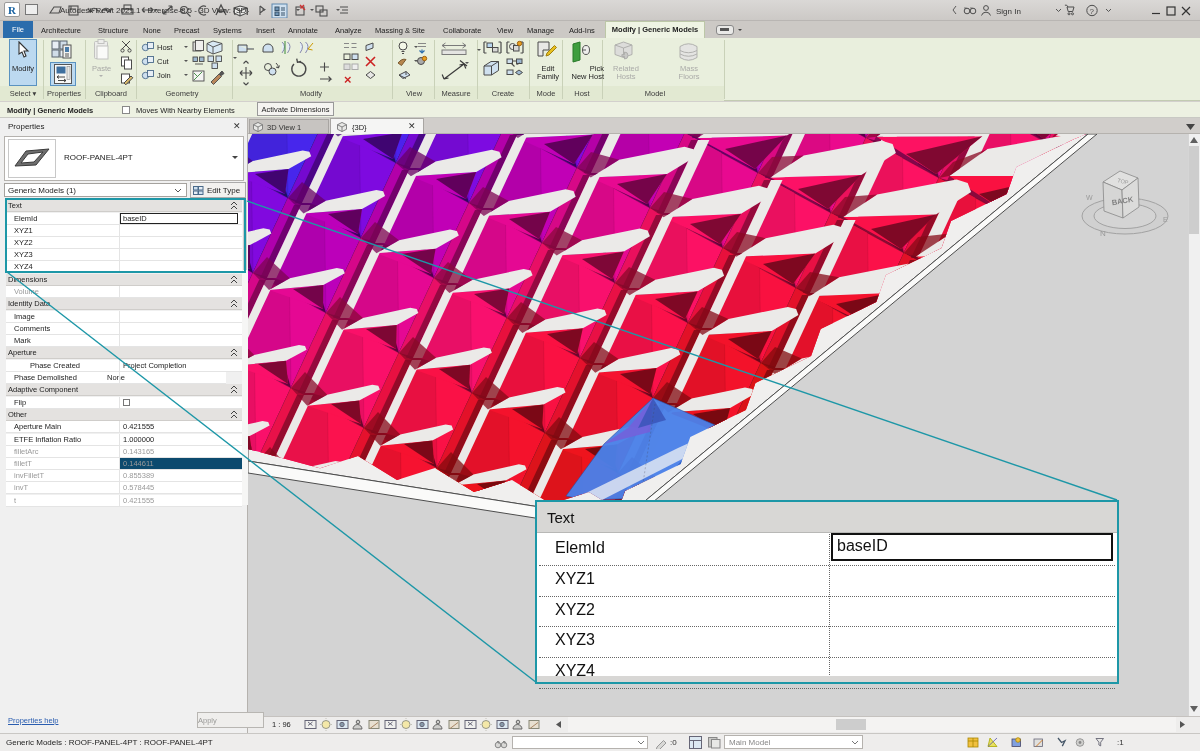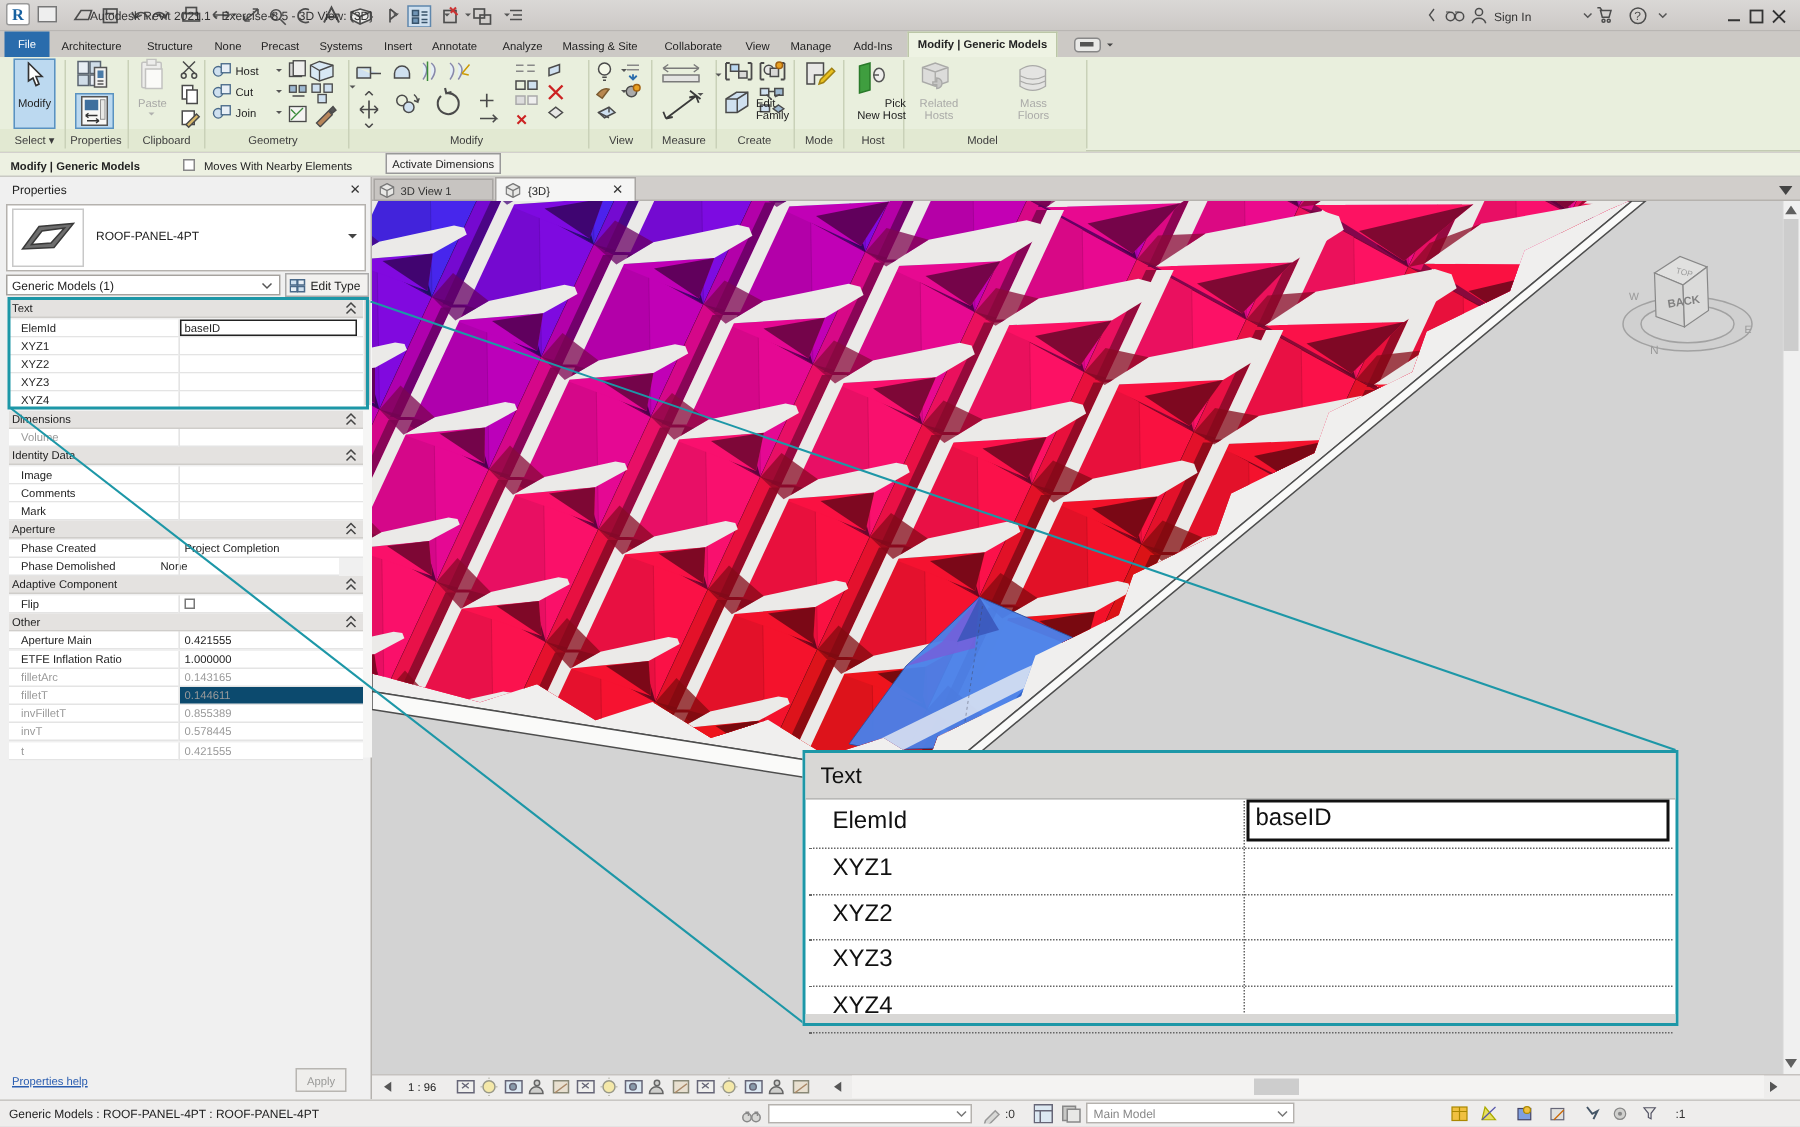--- a/index.html
+++ b/index.html
@@ -1458,21 +1458,21 @@
         <rect x="25" y="30" width="6" height="4.5" fill="#cfe0ef"></rect>
         <path d="M37 30 l3.5 2.5 -3.5 2.5 -3.5 -2.5 Z" fill="#9db8d0"></path>
       </g>
     </svg>
 <svg style="position:absolute;left:536px;top:41px" width="22" height="23" viewBox="0 0 22 23" xmlns="http://www.w3.org/2000/svg">
       <g stroke="#4a4a4a" fill="#e8e8e6" stroke-width="1">
         <path d="M2 1 h11 v8 h-6 v6 h-5 Z"></path>
         <path d="M11 12 l7.5 -7.5 2 2 -7.5 7.5 -3 1 Z" fill="#e8c020" stroke="#a08010"></path>
       </g>
     </svg>
-<div style="position:absolute;left:504px;top:65px;width:32px;text-align:left;font:7.5px 'Liberation Sans',sans-serif;color:#222;line-height:8px">Edit<br>Family</div>
+<div style="position:absolute;left:532px;top:65px;width:32px;text-align:center;font:7.5px 'Liberation Sans',sans-serif;color:#222;line-height:8px">Edit<br>Family</div>
 <svg style="position:absolute;left:571px;top:41px" width="23" height="23" viewBox="0 0 23 23" xmlns="http://www.w3.org/2000/svg">
       <path d="M2 3 L9 1 V19 L2 21 Z" fill="#3f9e3f" stroke="#2a7a2a"></path>
       <ellipse cx="15" cy="9" rx="3.5" ry="4.5" fill="#eeeeec" stroke="#555"></ellipse>
       <path d="M11 9 h4" stroke="#555"></path>
     </svg>
 <div style="position:absolute;left:562px;top:65px;width:42px;text-align:right;font:7.5px 'Liberation Sans',sans-serif;color:#222;line-height:8px">Pick<br>New Host</div>
 <svg style="position:absolute;left:612px;top:41px" width="25" height="23" viewBox="0 0 25 23" xmlns="http://www.w3.org/2000/svg">
       <g stroke="#aaaaa8" fill="#dcdcda" stroke-width="0.9">
         <path d="M3 4 l8.5 -3 8.5 3 v9.5 l-8.5 3 -8.5 -3 Z"></path>
         <path d="M3 4 l8.5 3 8.5 -3 M11.5 7 v9.5"></path>
@@ -1553,21 +1553,21 @@
 <div style="position:absolute;left:6px;top:322.9px;width:113px;height:12px;background:#fff;border-bottom:1px solid #e4e4e4;font:7.5px/12px 'Liberation Sans',sans-serif;color:#222;padding-left:8px;white-space:nowrap;overflow:hidden">Comments</div>
 <div style="position:absolute;left:120px;top:322.9px;width:122px;height:12px;background:#fff;border-bottom:1px solid #e4e4e4;font:7.5px/12px 'Liberation Sans',sans-serif;color:#222;padding-left:3px"></div>
 <div style="position:absolute;left:119px;top:322.9px;width:1px;height:12px;background:#e4e4e4"></div>
 <div style="position:absolute;left:6px;top:335.1px;width:113px;height:12px;background:#fff;border-bottom:1px solid #e4e4e4;font:7.5px/12px 'Liberation Sans',sans-serif;color:#222;padding-left:8px;white-space:nowrap;overflow:hidden">Mark</div>
 <div style="position:absolute;left:120px;top:335.1px;width:122px;height:12px;background:#fff;border-bottom:1px solid #e4e4e4;font:7.5px/12px 'Liberation Sans',sans-serif;color:#222;padding-left:3px"></div>
 <div style="position:absolute;left:119px;top:335.1px;width:1px;height:12px;background:#e4e4e4"></div>
 <div style="position:absolute;left:6px;top:347.3px;width:236px;height:12px;background:#e4e2e0;border-bottom:1px solid #cfcdca;font:7.5px/12px 'Liberation Sans',sans-serif;color:#222;padding-left:2px">Aperture</div>
 <svg style="position:absolute;left:230px;top:348.3px" width="8" height="9" viewBox="0 0 8 9">
       <path d="M1 4 l3 -3 3 3 M1 8 l3 -3 3 3" stroke="#444" fill="none"></path>
     </svg>
-<div style="position:absolute;left:6px;top:359.8px;width:113px;height:12px;background:#fff;border-bottom:1px solid #e4e4e4;font:7.5px/12px 'Liberation Sans',sans-serif;color:#222;padding-left:8px;white-space:nowrap;overflow:hidden">Phase Created</div>
+<div style="position:absolute;left:6px;top:359.8px;width:113px;height:12px;background:#fff;border-bottom:1px solid #e4e4e4;font:7.5px/12px 'Liberation Sans',sans-serif;color:#222;padding-left:24px;white-space:nowrap;overflow:hidden">Phase Created</div>
 <div style="position:absolute;left:120px;top:359.8px;width:122px;height:12px;background:#fff;border-bottom:1px solid #e4e4e4;font:7.5px/12px 'Liberation Sans',sans-serif;color:#222;padding-left:3px">Project Completion</div>
 <div style="position:absolute;left:119px;top:359.8px;width:1px;height:12px;background:#e4e4e4"></div>
 <div style="position:absolute;left:6px;top:372.0px;width:113px;height:12px;background:#fff;border-bottom:1px solid #e4e4e4;font:7.5px/12px 'Liberation Sans',sans-serif;color:#222;padding-left:8px;white-space:nowrap;overflow:hidden">Phase Demolished</div>
 <div style="position:absolute;left:104px;top:372.0px;width:122px;height:12px;background:#fff;border-bottom:1px solid #e4e4e4;font:7.5px/12px 'Liberation Sans',sans-serif;color:#222;padding-left:3px">None</div>
 <div style="position:absolute;left:119px;top:372.0px;width:1px;height:12px;background:#e4e4e4"></div>
 <div style="position:absolute;left:6px;top:384.2px;width:236px;height:12px;background:#e4e2e0;border-bottom:1px solid #cfcdca;font:7.5px/12px 'Liberation Sans',sans-serif;color:#222;padding-left:2px">Adaptive Component</div>
 <svg style="position:absolute;left:230px;top:385.2px" width="8" height="9" viewBox="0 0 8 9">
       <path d="M1 4 l3 -3 3 3 M1 8 l3 -3 3 3" stroke="#444" fill="none"></path>
     </svg>
 <div style="position:absolute;left:6px;top:396.7px;width:113px;height:12px;background:#fff;border-bottom:1px solid #e4e4e4;font:7.5px/12px 'Liberation Sans',sans-serif;color:#222;padding-left:8px;white-space:nowrap;overflow:hidden">Flip</div>
@@ -1596,21 +1596,21 @@
 <div style="position:absolute;left:6px;top:482.4px;width:113px;height:12px;background:#fff;border-bottom:1px solid #e4e4e4;font:7.5px/12px 'Liberation Sans',sans-serif;color:#9a9a9a;padding-left:8px;white-space:nowrap;overflow:hidden">invT</div>
 <div style="position:absolute;left:120px;top:482.4px;width:122px;height:12px;background:#fff;border-bottom:1px solid #e4e4e4;font:7.5px/12px 'Liberation Sans',sans-serif;color:#9a9a9a;padding-left:3px">0.578445</div>
 <div style="position:absolute;left:119px;top:482.4px;width:1px;height:12px;background:#e4e4e4"></div>
 <div style="position:absolute;left:6px;top:494.6px;width:113px;height:12px;background:#fff;border-bottom:1px solid #e4e4e4;font:7.5px/12px 'Liberation Sans',sans-serif;color:#9a9a9a;padding-left:8px;white-space:nowrap;overflow:hidden">t</div>
 <div style="position:absolute;left:120px;top:494.6px;width:122px;height:12px;background:#fff;border-bottom:1px solid #e4e4e4;font:7.5px/12px 'Liberation Sans',sans-serif;color:#9a9a9a;padding-left:3px">0.421555</div>
 <div style="position:absolute;left:119px;top:494.6px;width:1px;height:12px;background:#e4e4e4"></div>
 <div style="position:absolute;left:242px;top:200px;width:6px;height:305px;background:#f6f6f5"></div>
 <div style="position:absolute;left:243px;top:200px;width:4px;height:70px;background:#cdcdcd"></div>
 <div style="position:absolute;left:5px;top:198px;width:241px;height:75px;border:2px solid #1d97a7"></div>
 <div style="position:absolute;left:8px;top:716px;font:7.5px 'Liberation Sans',sans-serif;color:#2a5db0;text-decoration:underline">Properties help</div>
-<div style="position:absolute;left:197px;top:712px;width:34px;height:16px;background:#efeeec;border:1px solid #b8b6b2;font:7.5px/15px 'Liberation Sans',sans-serif;color:#9a9a98;text-align:center">Apply</div>
+<div style="position:absolute;left:197px;top:712px;width:67px;height:16px;background:#efeeec;border:1px solid #b8b6b2;font:7.5px/15px 'Liberation Sans',sans-serif;color:#9a9a98;text-align:left">Apply</div>
 <div style="position:absolute;left:0;top:733px;width:1200px;height:18px;background:#eeedec;border-top:1px solid #c9c7c4"></div>
 <div style="position:absolute;left:6px;top:738px;font:8px 'Liberation Sans',sans-serif;color:#222">Generic Models : ROOF-PANEL-4PT : ROOF-PANEL-4PT</div>
 <svg style="position:absolute;left:494px;top:737px" width="14" height="12" viewBox="0 0 14 12" xmlns="http://www.w3.org/2000/svg">
       <g stroke="#888" fill="#d8d8d6">
         <circle cx="4" cy="8" r="2.8"></circle>
         <circle cx="10" cy="8" r="2.8"></circle>
         <path d="M3 4.5 h2 v2.5 M9 4.5 h2 v2.5" fill="none"></path>
       </g>
     </svg>
 <div style="position:absolute;left:512px;top:736px;width:136px;height:13px;background:#fff;border:1px solid #b5b2ae"></div>

